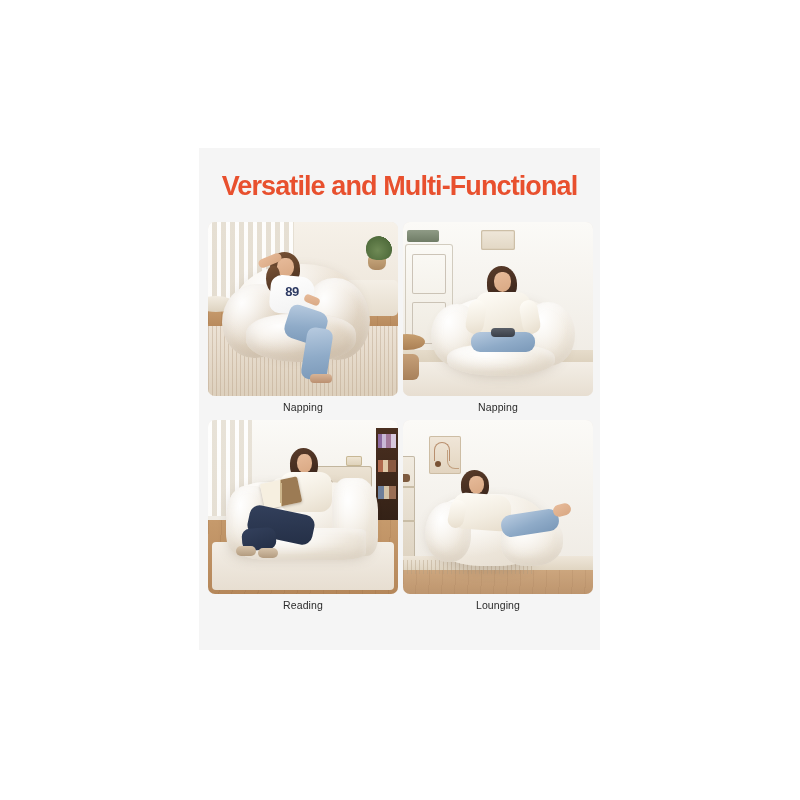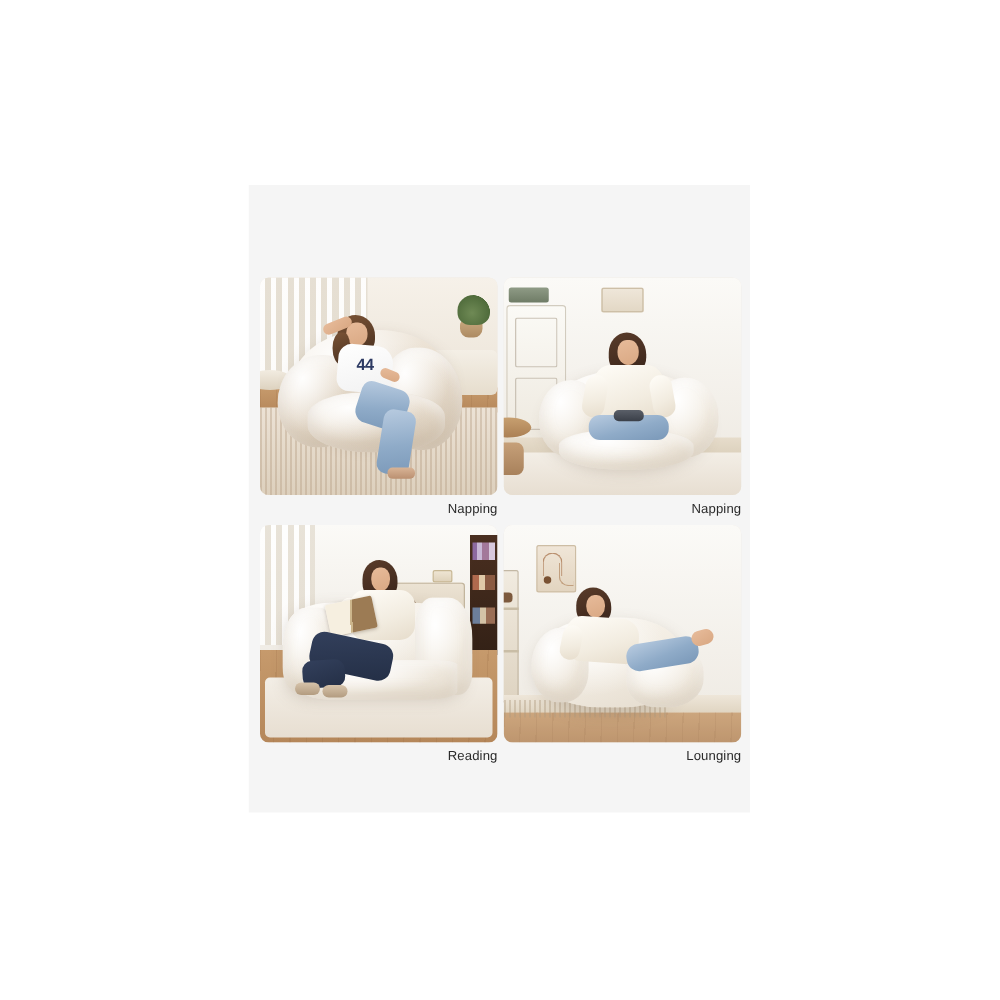--- a/index.html
+++ b/index.html
@@ -56,21 +56,21 @@
   .photo {
     position: relative;
     width: 190px;
     height: 174px;
     border-radius: 7px;
     overflow: hidden;
     background: #efe9e2;
   }
   .caption {
     margin-top: 5px;
-    text-align: right;
+    text-align: center;
     font-size: 10.5px;
     color: #2b2b2b;
     letter-spacing: 0.1px;
   }
 
   
   .layer { position: absolute; }
 
   
   .fur {
@@ -123,20 +123,21 @@
   .curtain {
     background:
       repeating-linear-gradient(90deg, rgba(255,255,255,.9) 0 4px, rgba(226,219,206,.85) 4px 9px);
   }
 </style>
 </head>
 <body>
 
 <div id="promo-card">
 
+  <div id="promo-title">Versatile and Multi-Functional</div>
 
   <div id="panel-grid">
 
     <div class="panel-cell">
       <div class="photo">
 
         <div class="layer wall-warm" style="left:0;top:0;width:190px;height:96px;"></div>
         <div class="layer curtain" style="left:0;top:0;width:86px;height:88px;opacity:.95;"></div>
         <div class="layer wood-floor" style="left:0;top:88px;width:190px;height:20px;"></div>
         <div class="layer rug-ribbed" style="left:0;top:104px;width:190px;height:70px;"></div>
@@ -151,21 +152,21 @@
         <div class="layer fur shadow-soft" style="left:26px;top:42px;width:126px;height:88px;border-radius:52% 48% 46% 54%;"></div>
         <div class="layer fur" style="left:14px;top:62px;width:66px;height:74px;border-radius:54% 46% 50% 50%;"></div>
         <div class="layer fur" style="left:96px;top:56px;width:66px;height:82px;border-radius:46% 54% 50% 50%;"></div>
         <div class="layer fur" style="left:38px;top:92px;width:110px;height:48px;border-radius:40% 40% 46% 46%;"></div>
 
         <div class="layer hair-mid" style="left:62px;top:30px;width:30px;height:32px;border-radius:48% 52% 40% 40%;"></div>
         <div class="layer skin" style="left:69px;top:36px;width:17px;height:19px;border-radius:46% 46% 52% 52%;"></div>
         <div class="layer hair-mid" style="left:58px;top:44px;width:14px;height:26px;border-radius:50% 40% 45% 55%;"></div>
         <div class="layer skin" style="left:50px;top:34px;width:24px;height:9px;border-radius:6px;transform:rotate(-22deg);"></div>
         <div class="layer white-top" style="left:62px;top:54px;width:44px;height:38px;border-radius:11px 14px 8px 10px;transform:rotate(5deg);"></div>
-        <div class="layer" style="left:73px;top:62px;width:22px;height:15px;border-radius:2px;background:transparent;color:#2d3a63;font:bold 13px 'Liberation Sans',sans-serif;text-align:center;line-height:15px;letter-spacing:-0.5px;">44</div>
+        <div class="layer" style="left:73px;top:62px;width:22px;height:15px;border-radius:2px;background:transparent;color:#2d3a63;font:bold 13px 'Liberation Sans',sans-serif;text-align:center;line-height:15px;letter-spacing:-0.5px;">89</div>
         <div class="layer skin" style="left:96px;top:74px;width:16px;height:8px;border-radius:5px;transform:rotate(22deg);"></div>
         <div class="layer denim" style="left:78px;top:86px;width:40px;height:34px;border-radius:8px 10px 6px 10px;transform:rotate(18deg);"></div>
         <div class="layer denim" style="left:96px;top:106px;width:26px;height:52px;border-radius:8px;transform:rotate(9deg);"></div>
         <div class="layer" style="left:102px;top:152px;width:22px;height:9px;border-radius:4px;background:linear-gradient(180deg,#d8b496,#bb9071);"></div>
       </div>
       <div class="caption">Napping</div>
     </div>
 
     <div class="panel-cell">
       <div class="photo">

